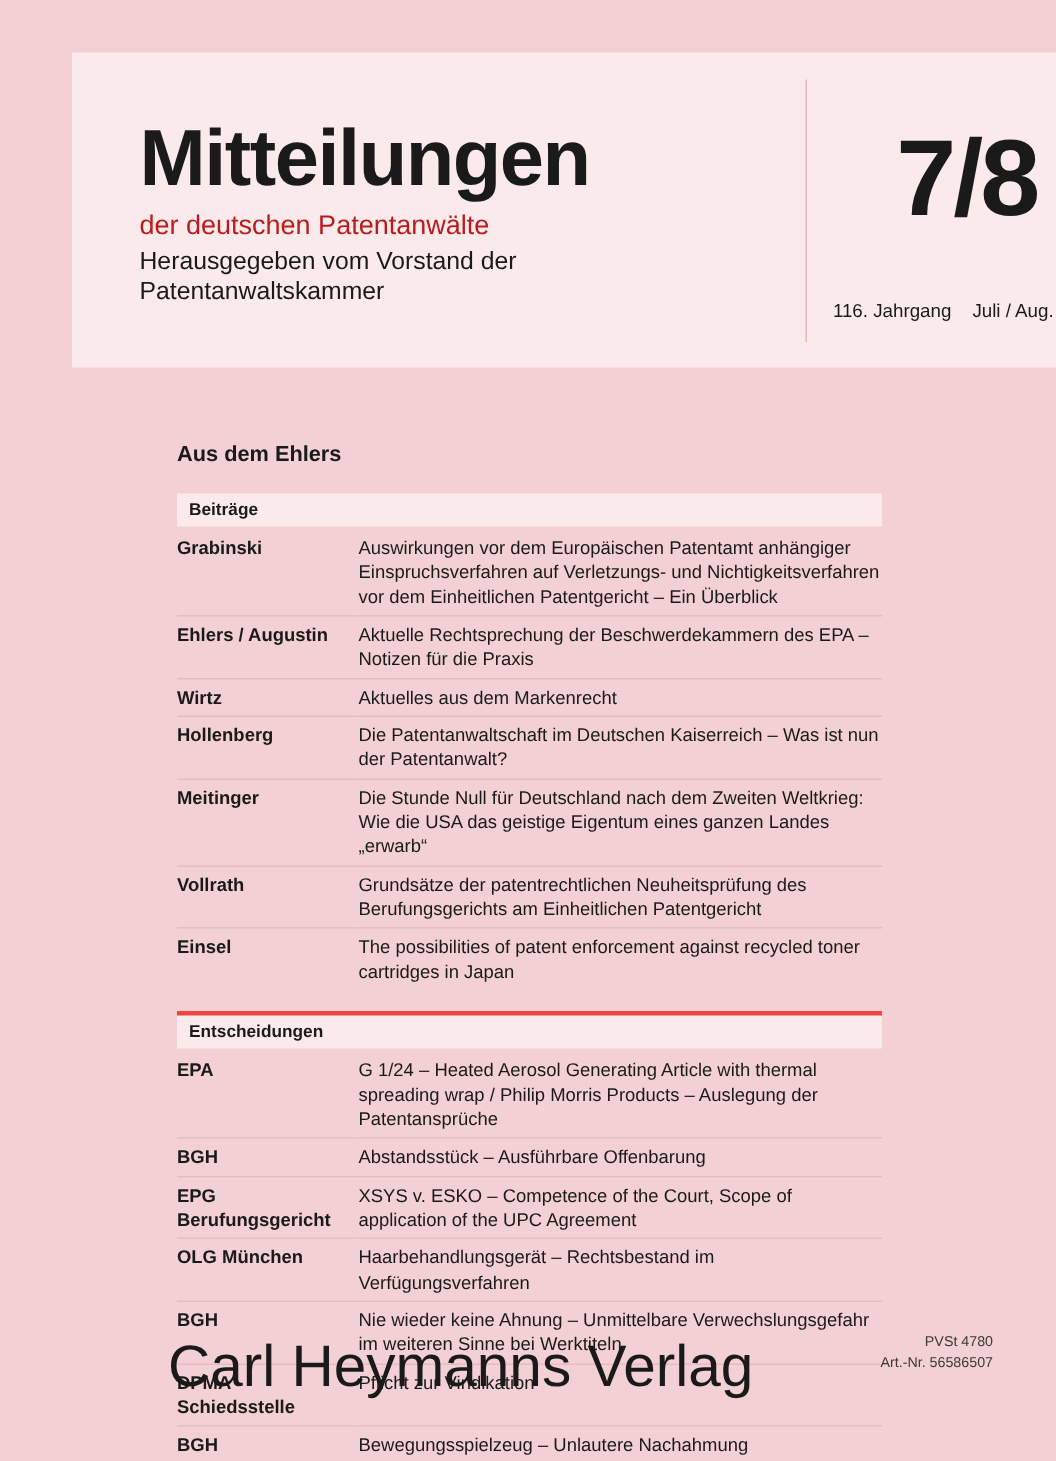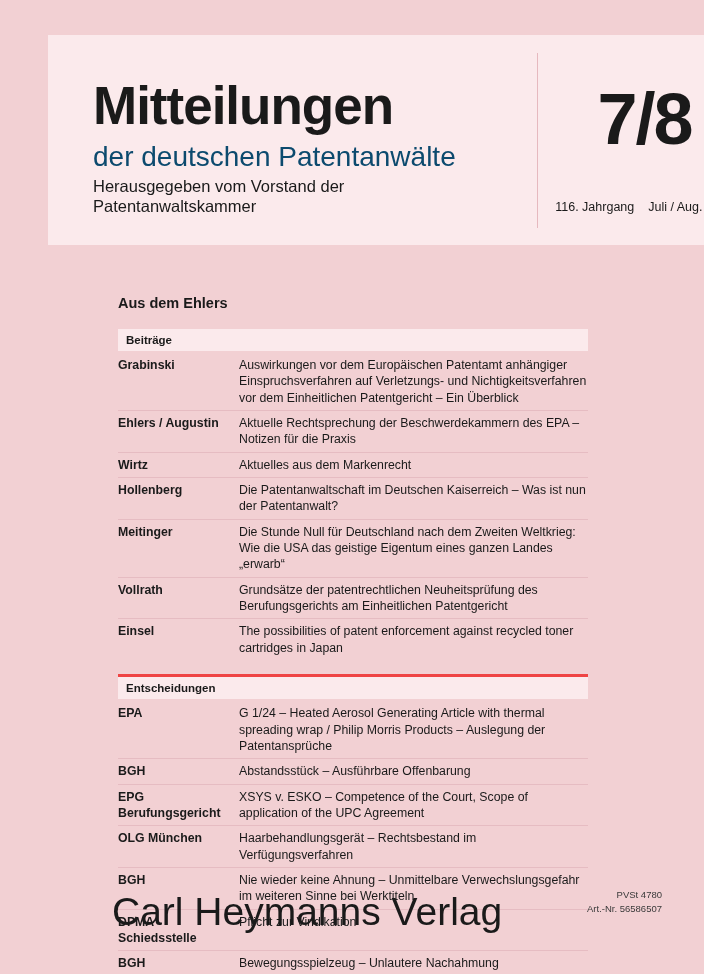--- a/index.html
+++ b/index.html
@@ -41,24 +41,24 @@
   }
   .main-title {
     font-size: 53px;
     font-weight: bold;
     letter-spacing: -1px;
     line-height: 1;
     margin: 0;
     color: #1a1a1a;
   }
   .sub-title {
-    font-size: 28px;
+    font-size: 18px;
     line-height: 1.18;
     margin: 8px 0 0 0;
-    color: #0c4a6e;
+    color: #b91c1c;
   }
   .sub-title-2 {
     font-size: 16.5px;
     line-height: 1.2;
     margin: 4px 0 0 0;
     color: #1a1a1a;
   }
   .issue-divider {
     position: absolute;
     left: 444px;

